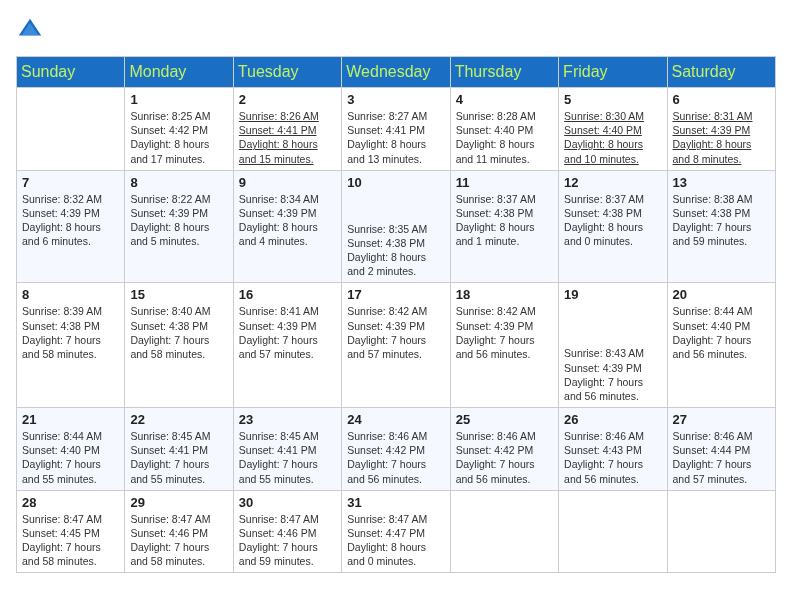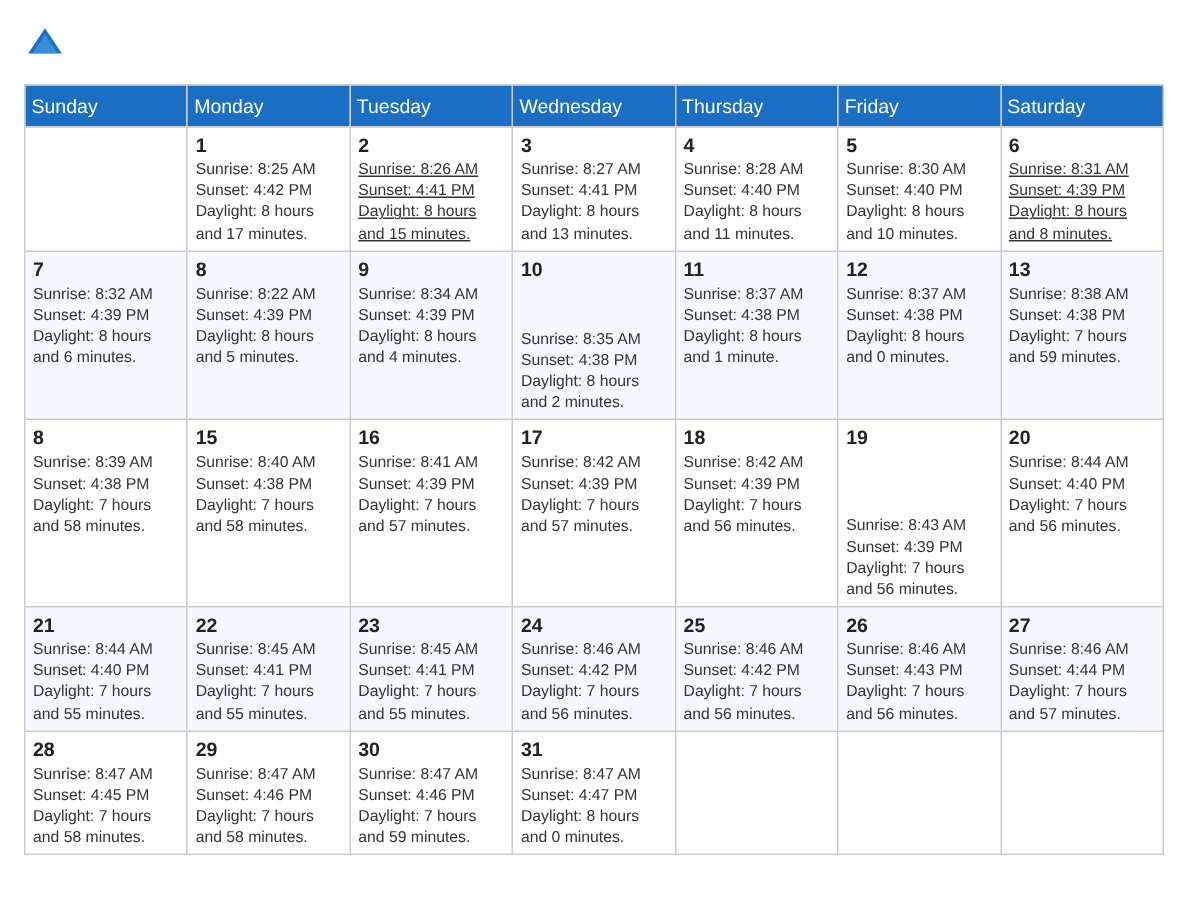--- a/index.html
+++ b/index.html
@@ -45,24 +45,24 @@
       font-size: 15px;
       color: #444;
     }
     .calendar {
       width: 100%;
       border-collapse: collapse;
       font-size: 11px;
     }
     .calendar th {
       background: #1a6fc4;
-      color: #ffffff;
+      color: #bef264;
       padding: 6px 4px;
       text-align: left;
-      font-size: 13px;
+      font-size: 16px;
       font-weight: normal;
       border: 1px solid #ccc;
     }
     .calendar td {
       border: 1px solid #ccc;
       vertical-align: top;
       padding: 4px 5px;
       width: 107px;
       min-height: 90px;
       background: #fff;
@@ -150,21 +150,21 @@
         </td>
         <td>
           <span class="day-number">4</span>
           <div class="day-info" style="white-space: pre-line;">Sunrise: 8:28 AM
 Sunset: 4:40 PM
 Daylight: 8 hours
 and 11 minutes.</div>
         </td>
         <td>
           <span class="day-number">5</span>
-          <div class="day-info" style="white-space: pre-line;">Sunrise: 8:30 AM
+          <div class="day-info" style="white-space: pre-line; text-decoration: underline;">Sunrise: 8:30 AM
 Sunset: 4:40 PM
 Daylight: 8 hours
 and 10 minutes.</div>
         </td>
         <td>
           <span class="day-number">6</span>
           <div class="day-info" style="white-space: pre-line; text-decoration: underline;">Sunrise: 8:31 AM
 Sunset: 4:39 PM
 Daylight: 8 hours
 and 8 minutes.</div>

